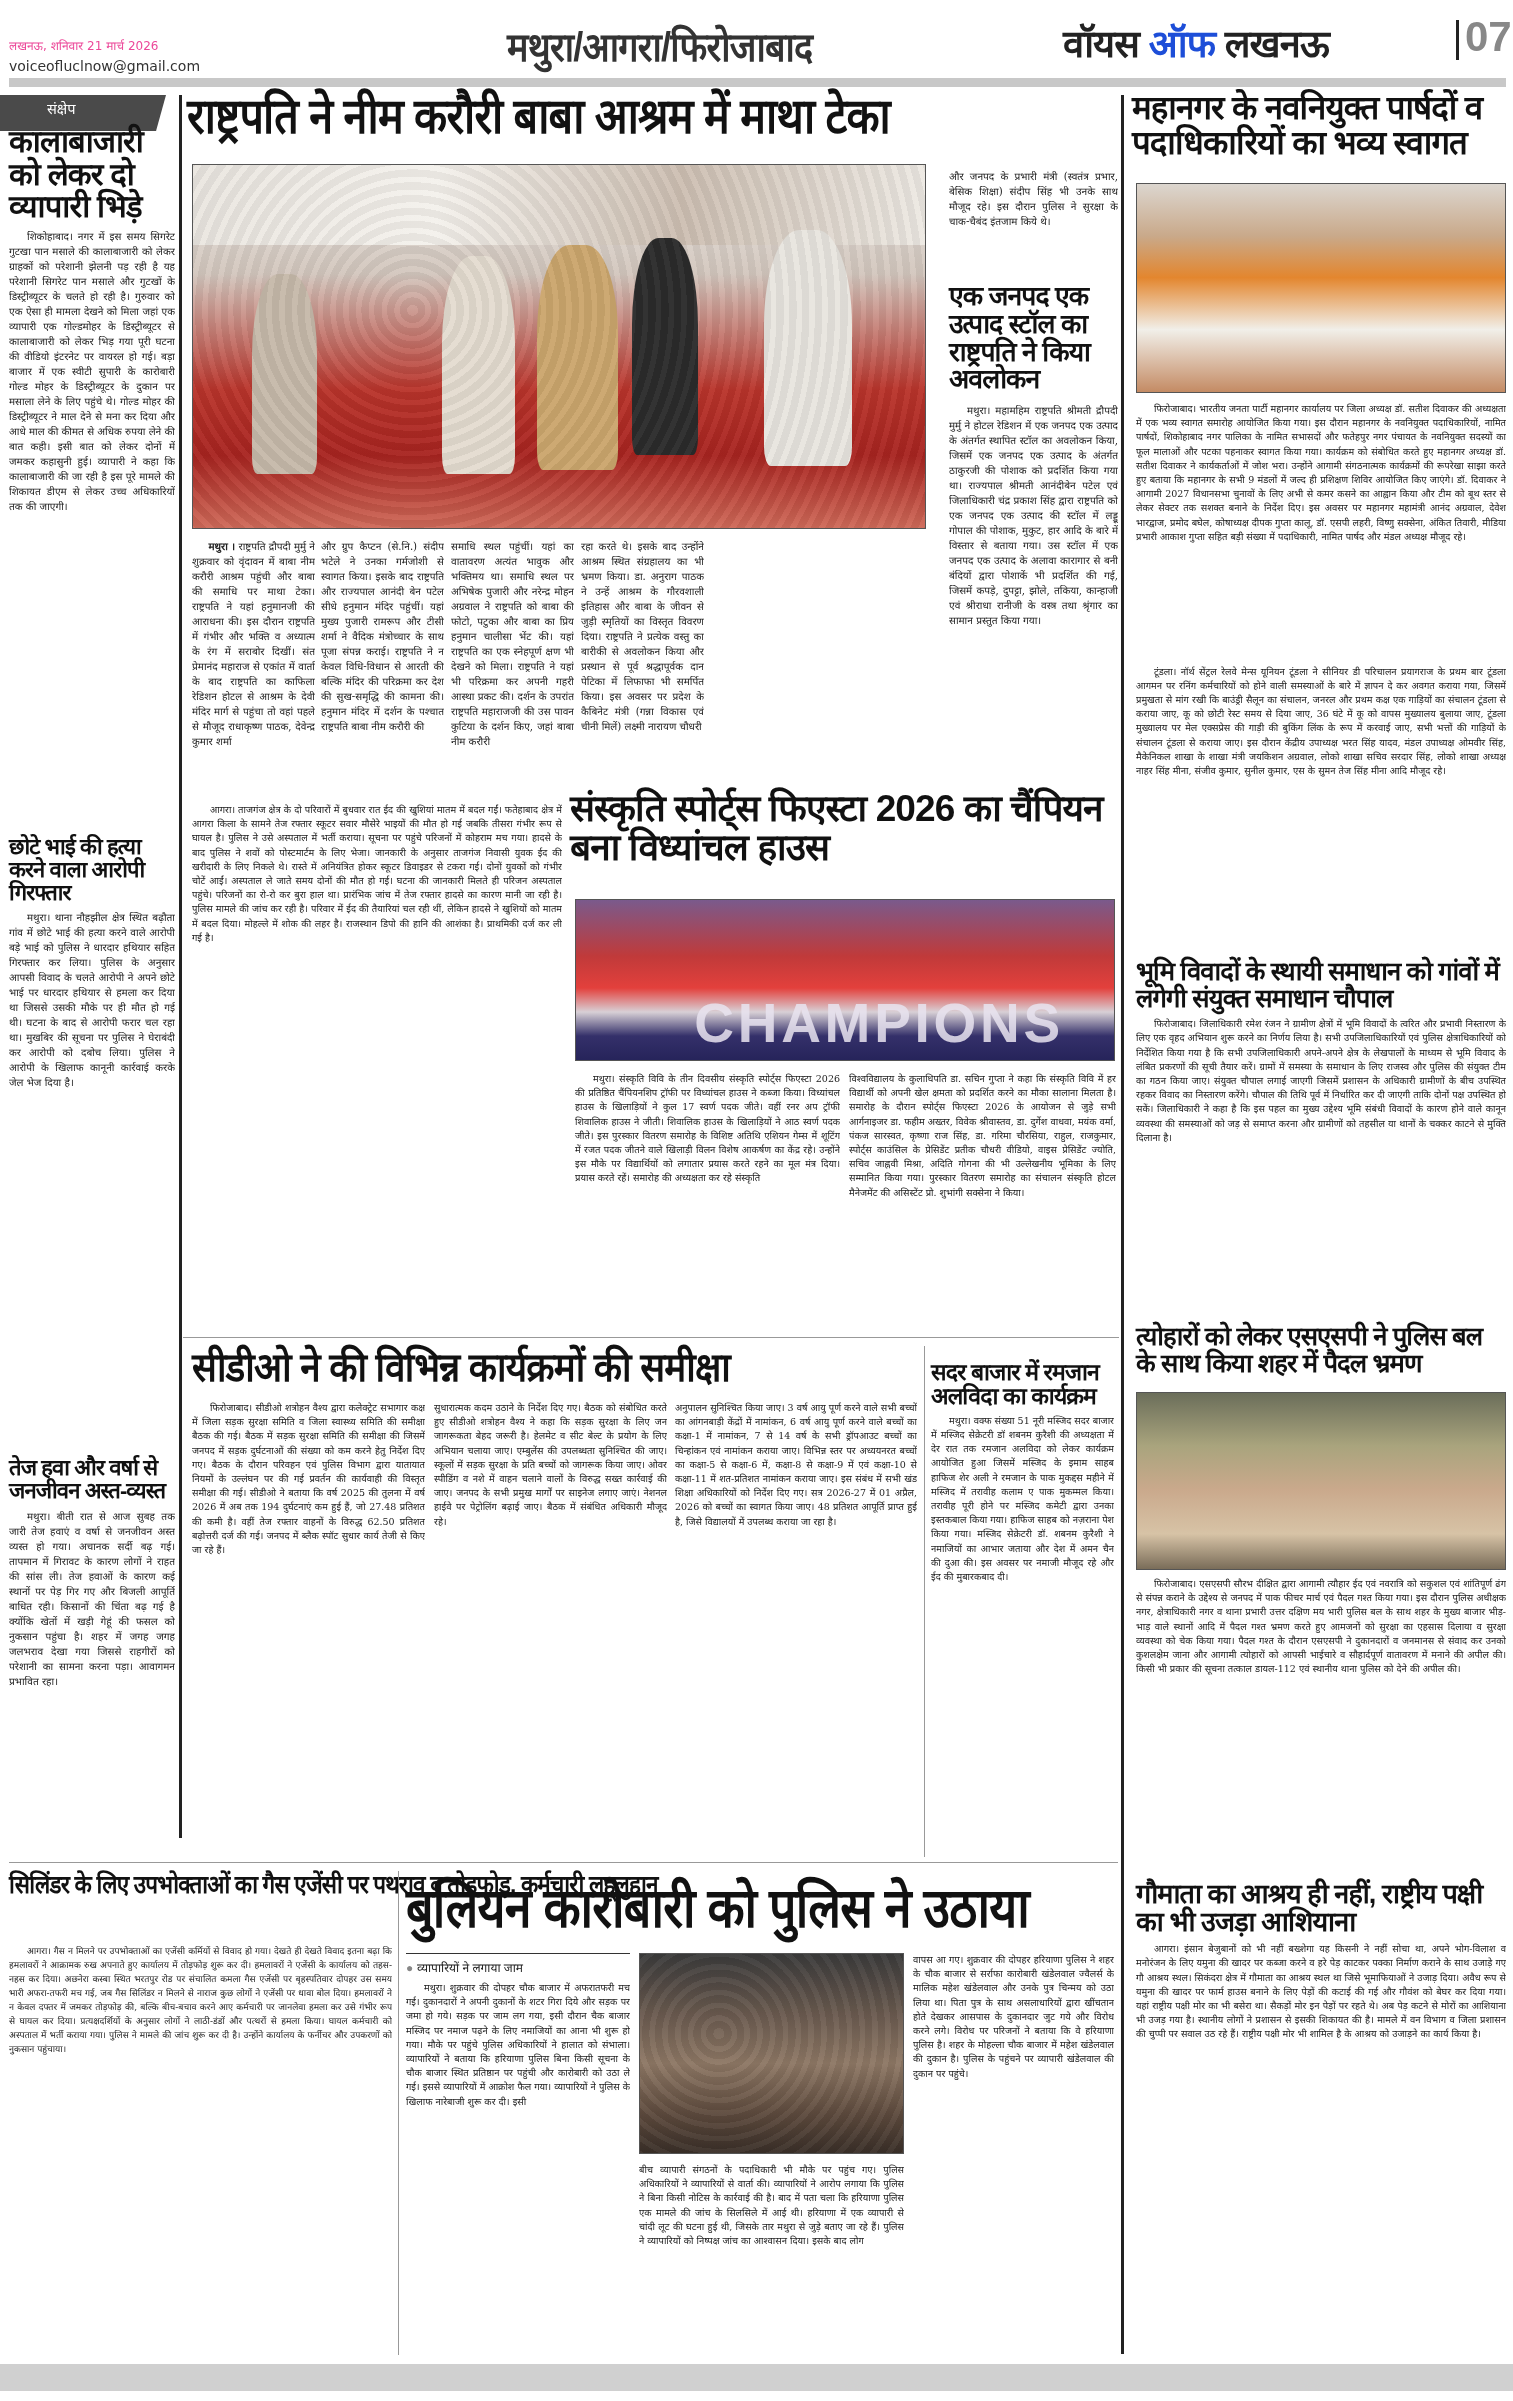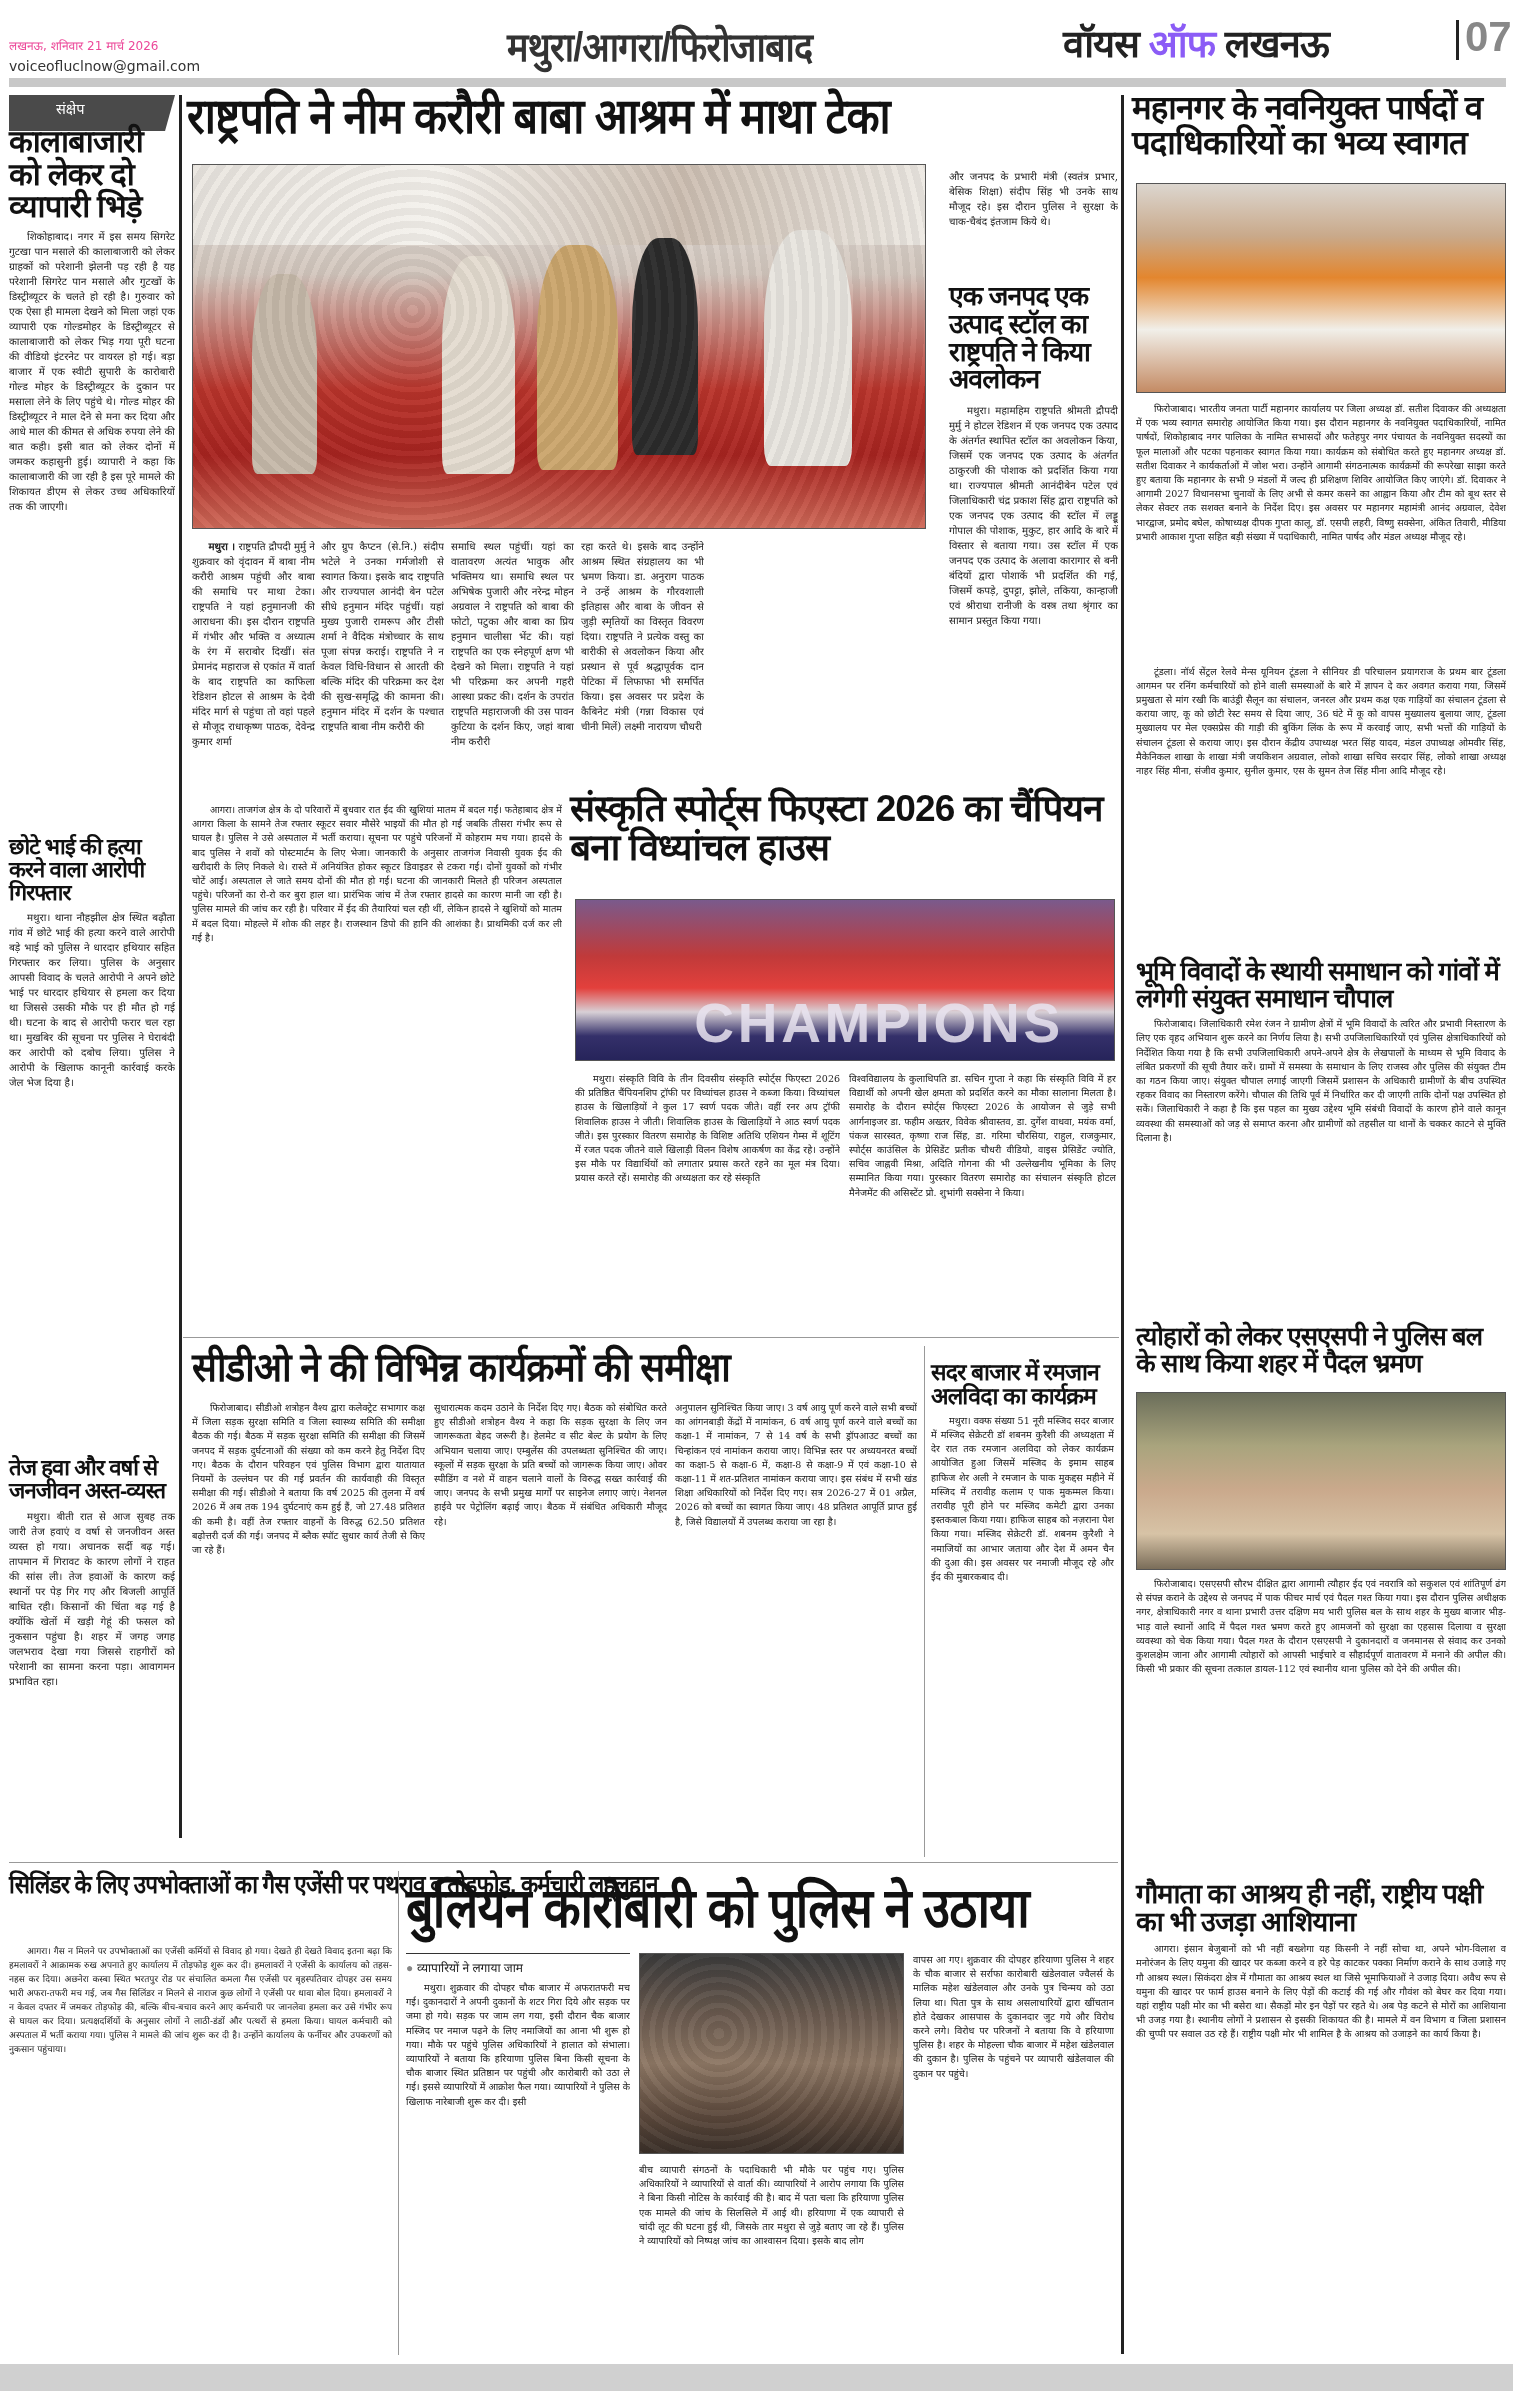--- a/index.html
+++ b/index.html
@@ -8,27 +8,27 @@
 
   .abs { position: absolute; }
   .rule-v { position: absolute; width: 2.7px; background: #222; }
   .rule-h { position: absolute; height: 1.8px; background: #222; }
 
   
   .mast-date { left: 9px; top: 37px; font-size: 12px; color: #ec4899; }
   .mast-email { left: 9px; top: 58px; font-size: 14px; color: #333; }
   .mast-section { left: 507px; top: 18px; font-size: 40px; font-weight: bold; color: #333; letter-spacing: -0.9px; transform: scaleX(0.9); transform-origin: left; font-family: "Liberation Sans", sans-serif; }
   .mast-brand { left: 1063px; top: 16.4px; font-size: 38px; font-weight: bold; color: #222; font-family: "Liberation Sans", sans-serif; letter-spacing: -0.9px; }
-  .mast-brand .grey { color: #8b5cf6; }
+  .mast-brand .grey { color: #1d4ed8; }
   .mast-bar { left: 1456px; top: 20px; width: 2.7px; height: 40px; background: #222; }
   .mast-page { left: 1465px; top: 12.8px; font-size: 42px; font-weight: bold; color: #888; font-family: "Liberation Sans", sans-serif; }
   .top-band { left: 9px; top: 78px; width: 1497px; height: 9px; background: #c8c8c8; }
 
   
-  .brief-tab { left: 9px; top: 95px; width: 166px; height: 36px; background: #4a4a4a; color: #fff; font-size: 14.6px; padding: 2.7px 0 0 47px; clip-path: polygon(0 0, 100% 0, 94% 100%, 0 100%); }
+  .brief-tab { left: 0; top: 95px; width: 166px; height: 36px; background: #4a4a4a; color: #fff; font-size: 14.6px; padding: 2.7px 0 0 47px; clip-path: polygon(0 0, 100% 0, 94% 100%, 0 100%); }
 
   h1, h2, h3 { font-family: "Liberation Sans", sans-serif; font-weight: bold; color: #111; line-height: 1.05; letter-spacing: -0.9px; }
   .hd-xl { font-size: 49px; transform: scaleX(0.88); transform-origin: left top; white-space: nowrap; }
   .hd-l { font-size: 33px; }
   .hd-m { font-size: 27px; }
   .hd-s { font-size: 22px; }
 
   .body-text { font-family: "DejaVu Serif", serif; font-size: 10.2px; line-height: 15px; text-align: justify; color: #222; overflow: hidden; }
   .body-text.cond { font-size: 9.5px; line-height: 14.2px; }
 

